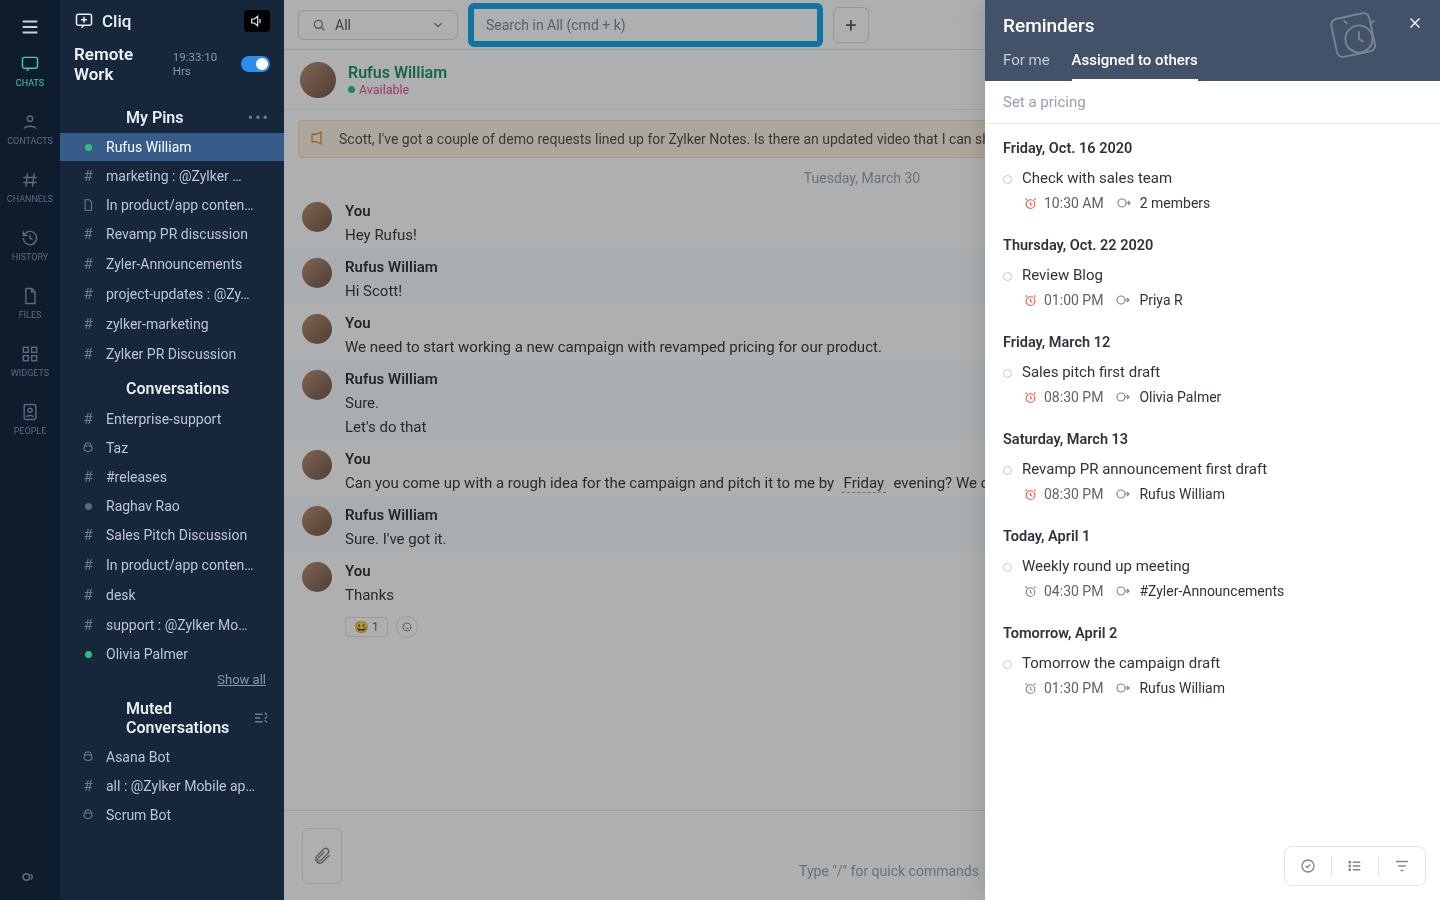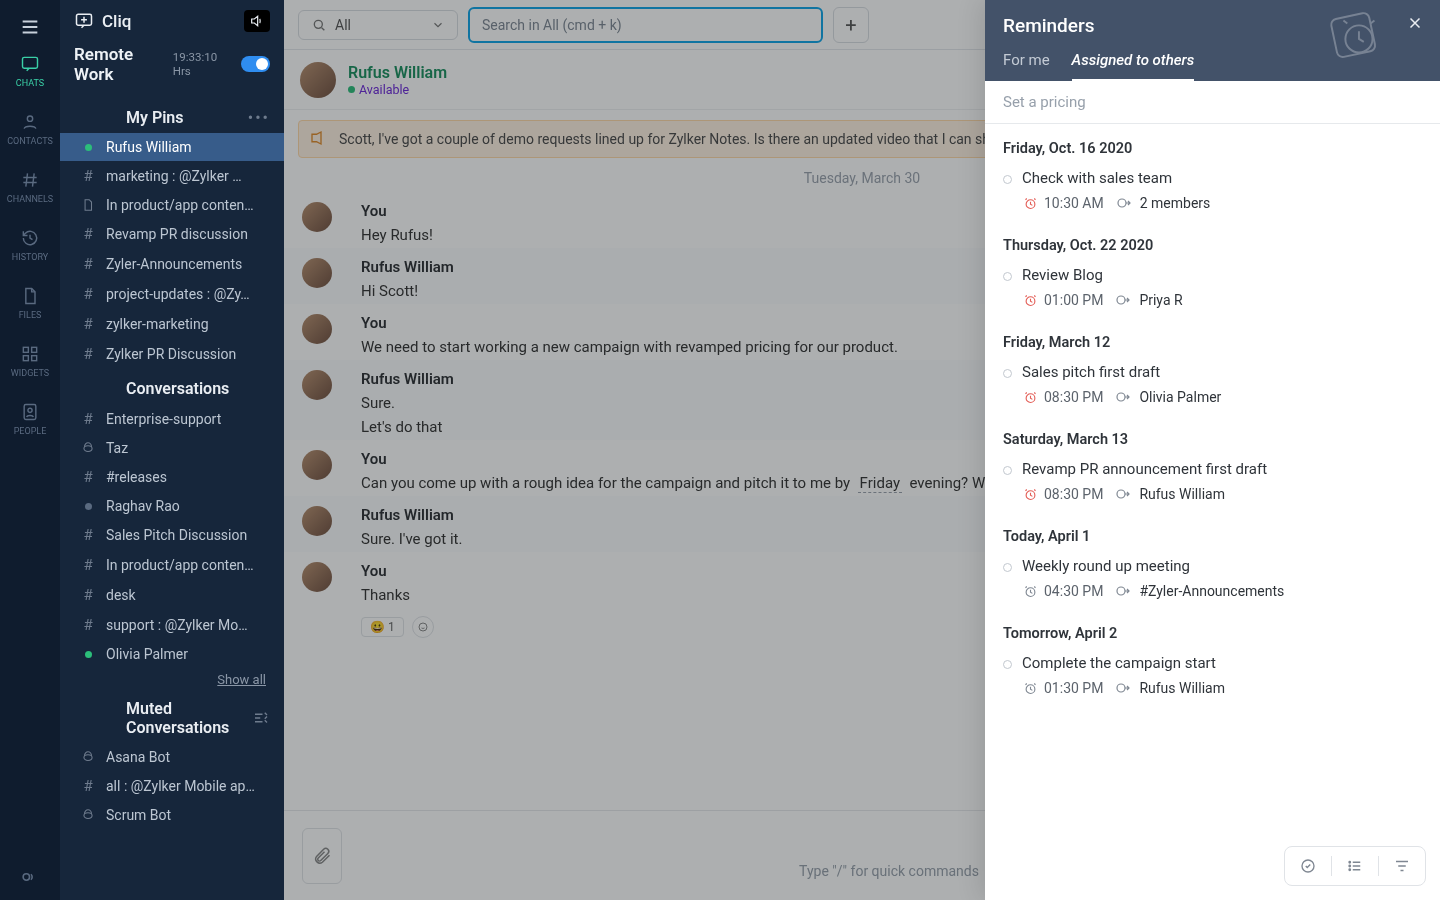--- a/index.html
+++ b/index.html
@@ -41,37 +41,37 @@
 
 .showall { text-align:right; padding: 4px 18px 2px 0; font-size: 13px; color:#8a96a6; text-decoration: underline; cursor:pointer; }
 .settings-icon { color:#6f7c8e; }
 
 
 .main { flex:1; position: relative; background:#fff; display:flex; flex-direction:column; }
 .dim-overlay { position:absolute; inset:0; background: rgba(20,25,30,0.35); z-index: 5; pointer-events:none; }
 
 .topbar { display:flex; align-items:center; gap:10px; padding: 8px 14px; border-bottom:1px solid #e4e7eb; height:50px; }
 .scope { display:flex; align-items:center; gap:10px; border:1px solid #d9dde2; border-radius:6px; padding:6px 12px; width:160px; color:#555; font-size:14px; cursor:pointer; justify-content: space-between; }
-.search { flex:1; border:2px solid #0ea5e9; border-radius:6px; padding:8px 12px; color:#7e8894; font-size:14px; max-width: 355px; }
+.search { flex:1; border:6px solid #0ea5e9; border-radius:6px; padding:8px 12px; color:#7e8894; font-size:14px; max-width: 355px; }
 .plusbtn { width:36px; height:36px; border:1px solid #d9dde2; border-radius:6px; display:flex; align-items:center; justify-content:center; color:#555; font-size:20px; cursor:pointer; }
 
 .chat-header { display:flex; align-items:center; gap:12px; padding:10px 16px; border-bottom:1px solid #eef0f2; height:60px; }
 .avatar { width:36px; height:36px; border-radius:50%; background: linear-gradient(135deg,#b89070,#705040); flex-shrink:0; }
 .avatar.sm { width:30px; height:30px; }
 .ch-name { font-size:16px; font-weight:600; color: #1a8f5f; }
-.ch-sub { font-size:12.5px; color:#6d28d9; display:flex; align-items:center; gap:4px; }
+.ch-sub { font-size:12.5px; color:#ec4899; display:flex; align-items:center; gap:4px; }
 .ch-sub .dot { width:7px;height:7px;border-radius:50%; background:#2cbe7a; display:inline-block; }
 
 .banner { background:#fff1e2; border:1px solid #ffd9a8; border-radius:4px; margin: 10px 14px 0 14px; padding:10px 12px 10px 40px; position:relative; font-size:14px; color:#4a4a4a; }
 .banner .bicon { position:absolute; left:10px; top:8px; color:#e08a2a; }
 
 .datechip { text-align:center; color:#9aa2ad; font-size:14px; padding:12px 0 6px 0; }
 
 .messages { flex:1; overflow:hidden; display:flex; flex-direction:column; }
-.msg { display:flex; gap:29px; padding: 10px 28px 4px 18px; }
+.msg { display:flex; gap:13px; padding: 10px 28px 4px 18px; }
 .msg.alt { background:#fbfcfd; }
 .msg .body { display:flex; flex-direction:column; gap:6px; }
 .msg .who { font-weight:600; font-size:15px; color:#2c2f33; }
 .msg .line { font-size:15px; color:#333; }
 .pill-date { border-bottom:1px dashed #9aa2ad; padding:0 2px; }
 
 .reaction-row { display:flex; align-items:center; gap:8px; margin-top:6px; }
 .react { border:1px solid #e0e3e7; border-radius:4px; padding:2px 8px; font-size:12px; display:flex; align-items:center; gap:4px; color:#666; }
 .addreact { width:22px;height:22px; border:1px solid #e0e3e7; border-radius:50%; display:flex; align-items:center; justify-content:center; color:#888; font-size:12px; }
 
@@ -81,21 +81,21 @@
 
 
 .panel { position:absolute; top:0; right:0; bottom:0; width:455px; background:#fff; z-index:10; display:flex; flex-direction:column; box-shadow: -4px 0 24px rgba(0,0,0,0.12); border-top-left-radius: 0; }
 .panel-head { background:#435269; color:#fff; padding: 14px 18px 0 18px; position:relative; }
 .panel-title { font-size:19px; font-weight:500; }
 .panel-close { position:absolute; top:14px; right:16px; cursor:pointer; color:#eaedf1; }
 .panel-decor { position:absolute; top:6px; right:48px; width:70px; height:62px; }
 .panel-decor svg { width:100%; height:100%; opacity:0.28; }
 .tabs { display:flex; gap:22px; margin-top:14px; font-size:15px; }
 .tab { padding-bottom:10px; color:#c3cad4; cursor:pointer; }
-.tab.active { color:#fff; border-bottom:2px solid #fff; font-weight:500;font-style:italic; }
+.tab.active { color:#fff; border-bottom:2px solid #fff; font-weight:500; }
 
 .panel-input { border-bottom:1px solid #e6e9ec; padding:12px 18px; color:#97a0ab; font-size:15px; }
 
 .rem-scroll { flex:1; overflow:auto; padding: 4px 0 8px 0; }
 .rem-date { font-size:14.5px; font-weight:600; color:#2f343a; padding: 12px 18px 8px 18px; }
 .rem-item { padding: 4px 18px 14px 18px; }
 .rem-title-row { display:flex; align-items:flex-start; gap:10px; font-size:15px; color:#2f343a; }
 .rem-radio { width:9px;height:9px;border:1px solid #c2c8cf;border-radius:50%; margin-top:6px; flex-shrink:0; }
 .rem-meta { display:flex; align-items:center; gap:12px; padding-left:20px; padding-top:8px; font-size:14px; }
 .rem-time { display:flex; align-items:center; gap:6px; }
@@ -604,21 +604,21 @@
                 <path d="M15 12h5M18 9l3 3-3 3"></path>
               </svg>
               <span>#Zyler-Announcements</span>
             </span>
           </div>
         </div>
         <div class="rem-date">Tomorrow, April 2</div>
         <div class="rem-item">
           <div class="rem-title-row">
             <span class="rem-radio"></span>
-            <span>Complete the campaign start</span>
+            <span>Tomorrow the campaign draft</span>
           </div>
           <div class="rem-meta">
             <span class="rem-time">
               <span class="clk grey">
                 <svg viewBox="0 0 24 24" width="15" height="15" fill="none" stroke="currentColor" stroke-width="1.8">
                   <circle cx="12" cy="13" r="7"></circle>
                   <path d="M12 9v4l3 2"></path>
                   <path d="M6 4L4 6M18 4l2 2"></path>
                 </svg>
               </span>

